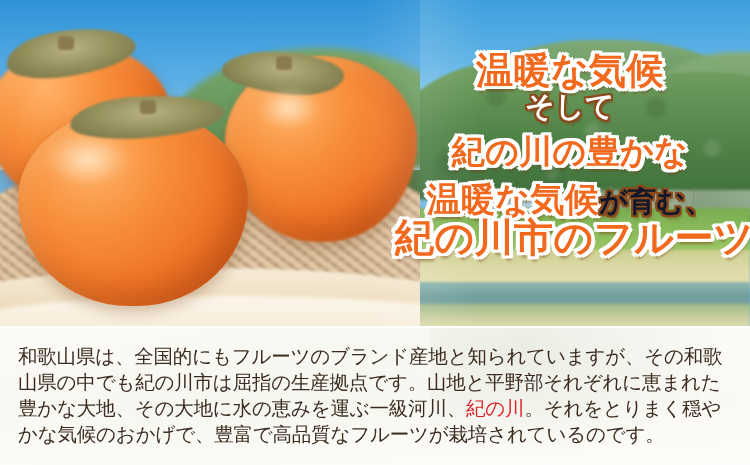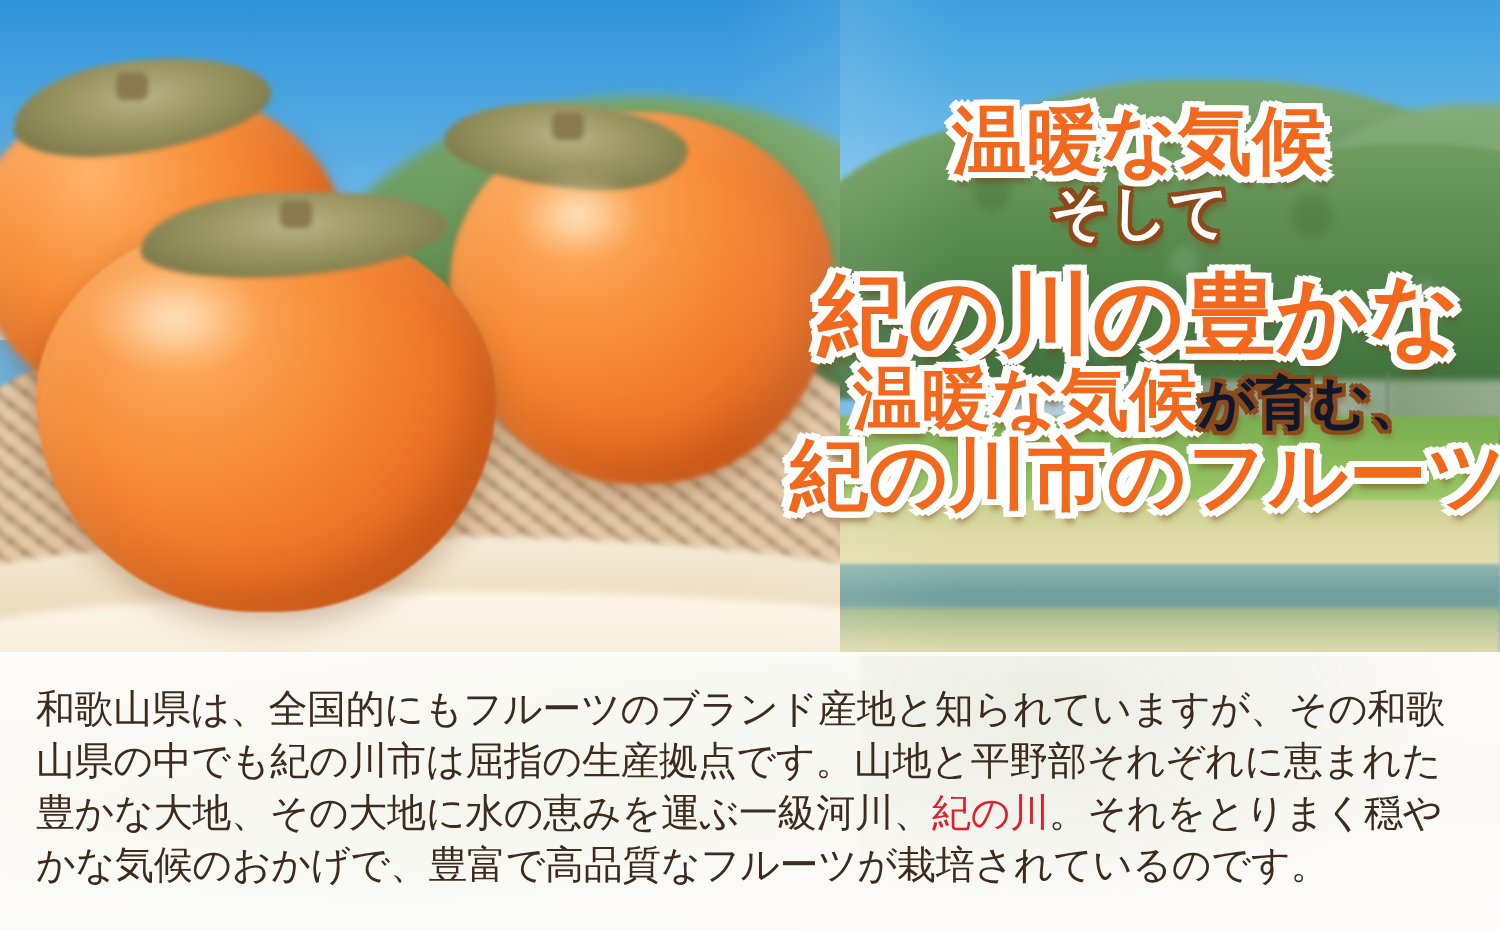--- a/index.html
+++ b/index.html
@@ -274,21 +274,21 @@
     color:#ffffff;
     text-shadow:
       -2px -2px 0 #8a4a1c,  2px -2px 0 #8a4a1c,
       -2px  2px 0 #8a4a1c,  2px  2px 0 #8a4a1c,
       -2px  0   0 #8a4a1c,  2px  0   0 #8a4a1c,
        0   -2px 0 #8a4a1c,  0    2px 0 #8a4a1c,
        2px  4px 3px rgba(120,55,15,.45);
   }
   .hl.l1 { font-size:37px; margin-bottom:3px; }
   .hl.l2 { font-size:29px; margin-bottom:14px; }
-  .hl.l3 { font-size:45px; margin-bottom:3px; }
+  .hl.l3 { font-size:33px; margin-bottom:14px; }
   .hl.l4 { font-size:34px; margin-bottom:2px; }
   .hl.l5 { font-size:39px; }
 
   .hl .mix-w {
     color:#0f172a;
     text-shadow:
       -2px -2px 0 #8a4a1c,  2px -2px 0 #8a4a1c,
       -2px  2px 0 #8a4a1c,  2px  2px 0 #8a4a1c,
       -2px  0   0 #8a4a1c,  2px  0   0 #8a4a1c,
        0   -2px 0 #8a4a1c,  0    2px 0 #8a4a1c,
@@ -318,21 +318,21 @@
     filter:blur(1.2px);
     opacity:.85;
   }
   .panel-divider {
     position:absolute; left:0; top:0; width:750px; height:2px;
     background:rgba(255,255,255,.9);
   }
 
   #body-text {
     position:absolute; left:18px; top:17px; right:14px;
-    font-family:Liberation Serif, serif;
+    font-family:Liberation Sans, sans-serif;
     font-size:19.5px;
     line-height:26px;
     color:#3c2b1e;
     letter-spacing:-0.2px;
     font-weight:500;
   }
   #body-text p { margin:0; }
   .kinokawa-red { color:#e0202b; }
 </style>
 </head>

